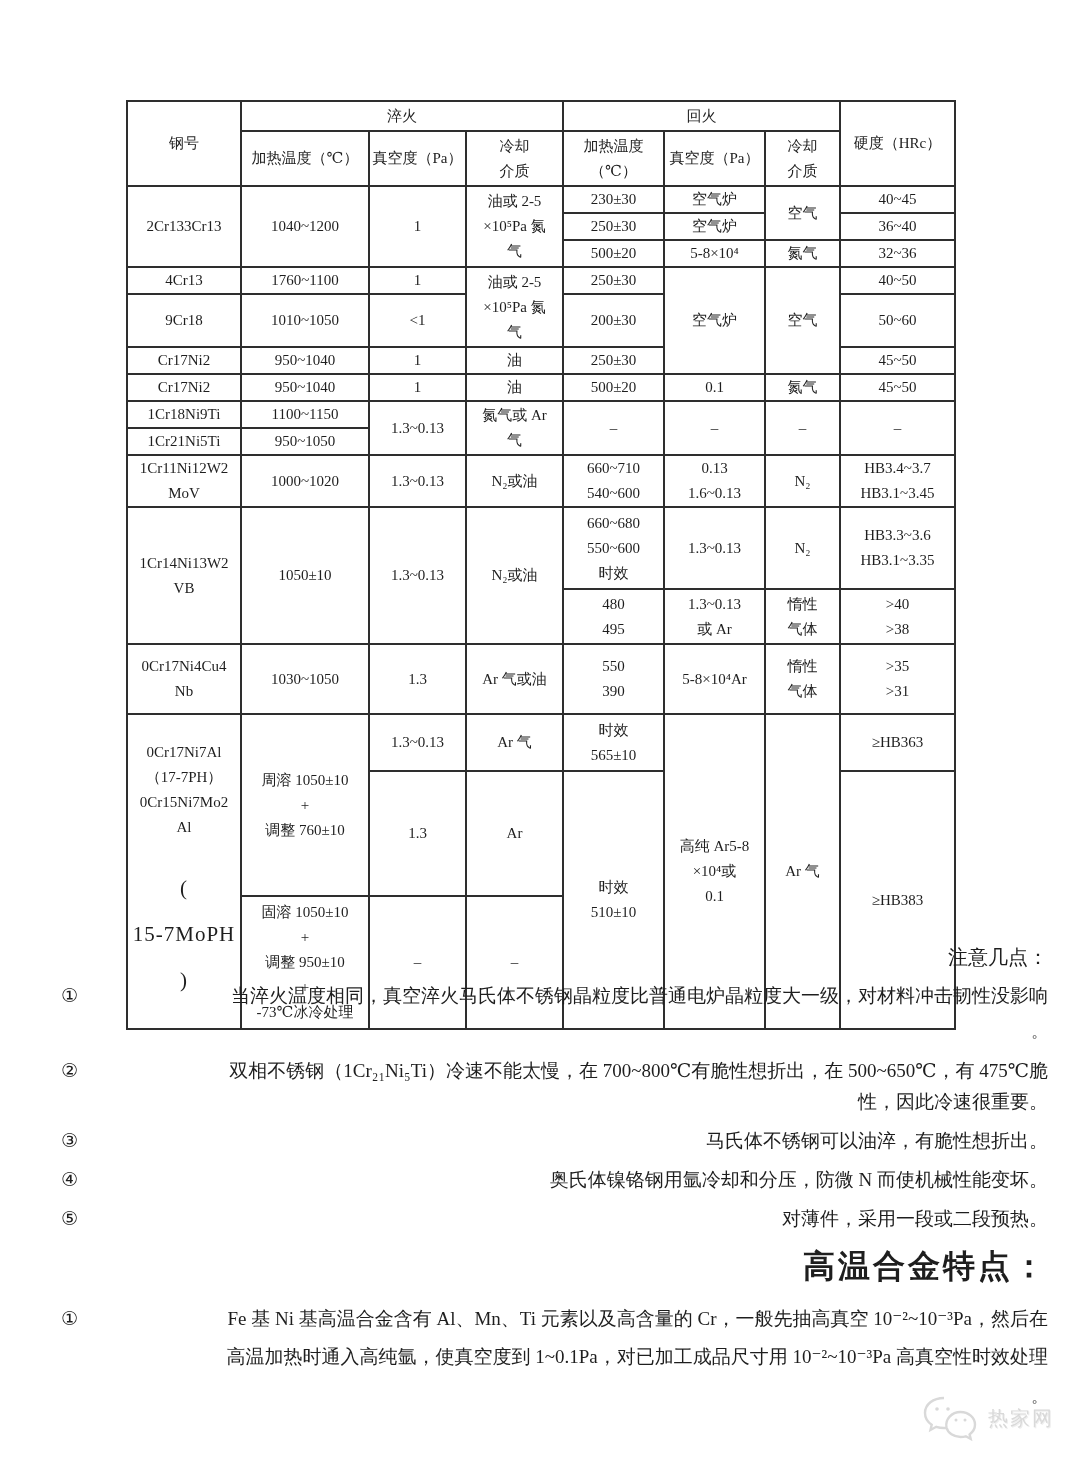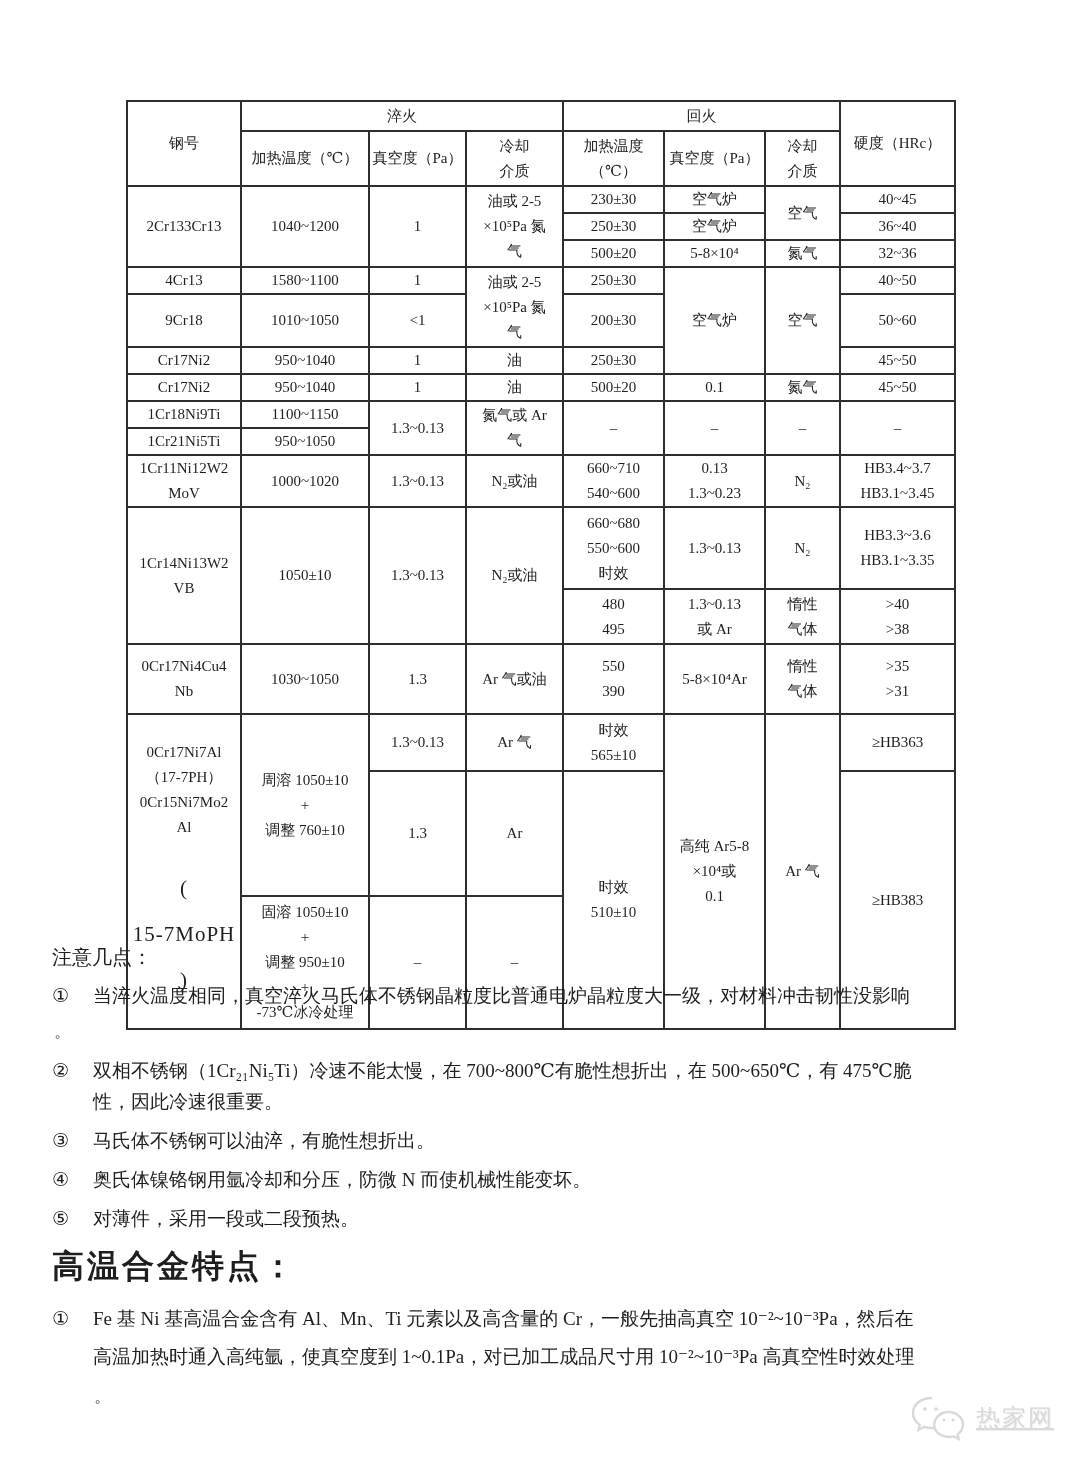--- a/index.html
+++ b/index.html
@@ -14,32 +14,32 @@
     font-size:15px;line-height:25px;
     padding:0 2px;white-space:pre-line;
     overflow:hidden;
   }
   tr.h1 td{height:28px;margin-top:8px;}
   tr.h2 td{height:53px;}
   .steel-big{display:block;font-size:21px;line-height:46px;letter-spacing:1px;}
   .steel-top{display:block;line-height:25px;}
 
   
-  .content{position:absolute;left:52px;top:940px;width:996px;}
+  .content{position:absolute;left:52px;top:940px;width:996px;text-align:right;}
   .notes-title{font-size:20px;line-height:34px;margin-bottom:6px;}
   .note{display:flex;margin-bottom:8px;line-height:31px;font-size:19px;}
   .nnum{flex:0 0 26px;margin-right:15px;}
   .ntext{white-space:pre-line;flex:1;}
   .note-cont{font-size:17px;line-height:26px;margin:0 0 10px 2px;}
   .alloy-title{font-size:32px;font-weight:bold;letter-spacing:3px;line-height:48px;margin:0 0 10px 0;}
   .alloy .note{line-height:38px;}
 
   
   .watermark{position:absolute;right:26px;bottom:24px;display:flex;align-items:center;gap:9px;color:#d9d9d9;}
-  .watermark .wm-text{font-size:24px;letter-spacing:2px;text-shadow:1px 1px 0 #efefef;text-decoration:underline;}
+  .watermark .wm-text{font-size:20px;letter-spacing:2px;text-shadow:1px 1px 0 #efefef;}
 </style>
 </head>
 <body>
 
 <div class="page">
 
   <table class="ht">
     <colgroup>
       <col style="width:114px">
         <col style="width:128px">
@@ -88,21 +88,21 @@
     </tr>
     <tr style="height:27px">
       <td>500±20</td>
       <td>5-8×10⁴</td>
       <td>氮气</td>
       <td>32~36</td>
     </tr>
 
     <tr style="height:27px">
       <td>4Cr13</td>
-      <td>1580~1100</td>
+      <td>1760~1100</td>
       <td>1</td>
       <td rowspan="2">油或 2-5
 ×10⁵Pa 氮
 气</td>
       <td>250±30</td>
       <td rowspan="3">空气炉</td>
       <td rowspan="3">空气</td>
       <td>40~50</td>
     </tr>
     <tr style="height:53px">
@@ -150,21 +150,21 @@
 
     <tr style="height:42px">
       <td>1Cr11Ni12W2
 MoV</td>
       <td>1000~1020</td>
       <td>1.3~0.13</td>
       <td>N₂或油</td>
       <td>660~710
 540~600</td>
       <td>0.13
-1.3~0.23</td>
+1.6~0.13</td>
       <td>N₂</td>
       <td>HB3.4~3.7
 HB3.1~3.45</td>
     </tr>
 
     <tr style="height:82px">
       <td rowspan="2">1Cr14Ni13W2
 VB</td>
       <td rowspan="2">1050±10</td>
       <td rowspan="2">1.3~0.13</td>

